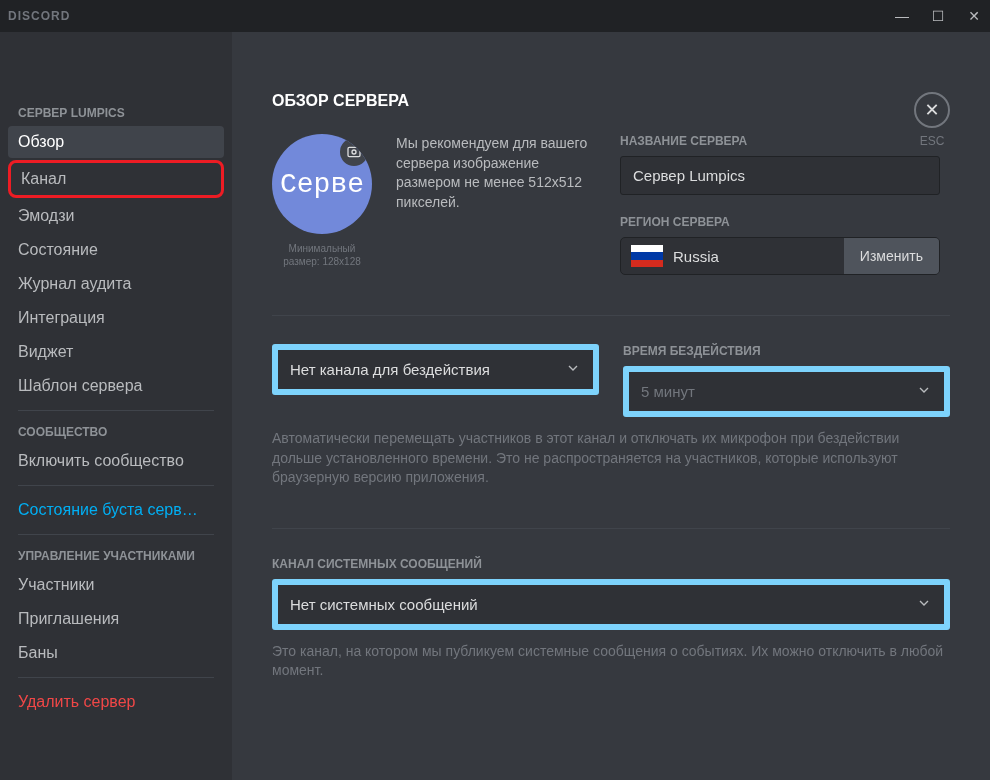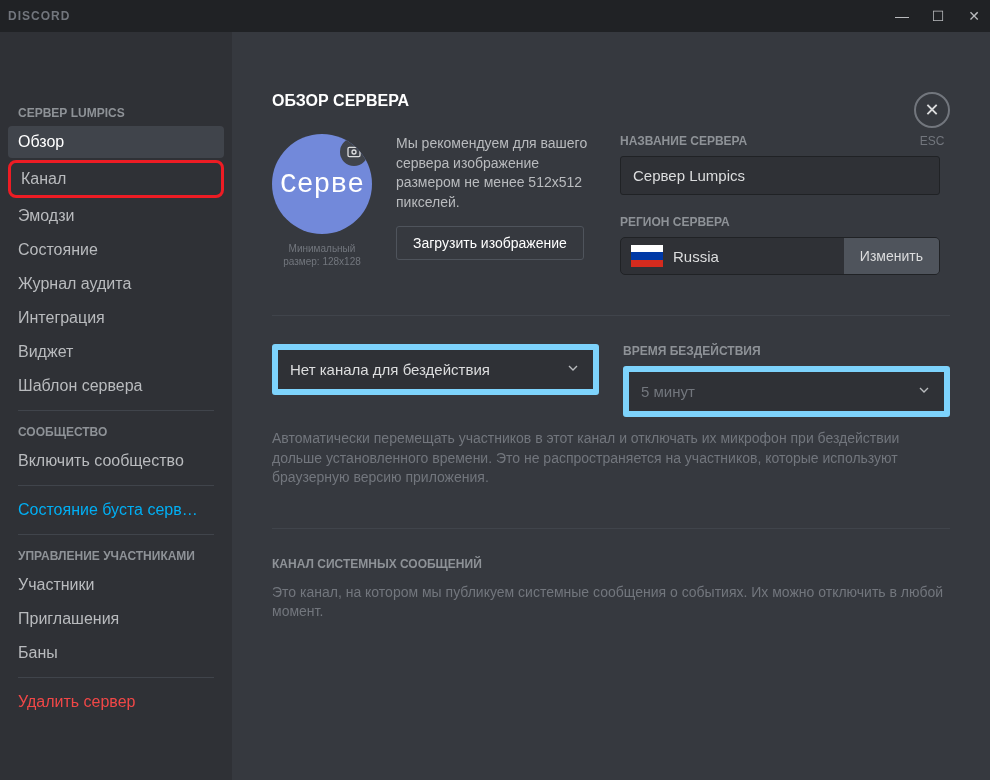--- a/index.html
+++ b/index.html
@@ -107,21 +107,20 @@
                   <circle cx="12" cy="12" r="3"></circle>
                   <path d="M17 3h3"></path>
                   <path d="M18.5 1.5v3"></path>
                 </svg>
             </div>
           </div>
           <div class="avatar-hint">Минимальный размер: 128x128</div>
         </div>
         <div class="upload-col">
           <div class="upload-text">Мы рекомендуем для вашего сервера изображение размером не менее 512х512 пикселей.</div>
-          <button class="upload-btn">Загрузить изображение</button>
         </div>
         <div class="right-col">
           <div class="field-label">Название сервера</div>
           <input class="text-input" value="Сервер Lumpics" style="">
           <div class="section-spacer"></div>
           <div class="field-label">Регион сервера</div>
           <div class="region-row">
             <div class="region-flag">
               <div class="flag-stripe" style="background:#fff"></div>
               <div class="flag-stripe" style="background:#0039a6"></div>
@@ -156,16 +155,24 @@
                 </svg>
             </span>
           </div>
         </div>
       </div>
       <div class="help-text">Автоматически перемещать участников в этот канал и отключать их микрофон при бездействии дольше установленного времени. Это не распространяется на участников, которые используют браузерную версию приложения.</div>
 
       <div class="divider"></div>
 
       <div class="field-label">Канал системных сообщений</div>
+      <div class="select">
+        <span>Нет системных сообщений</span>
+        <span class="chevron">
+          <svg width="16" height="16" viewBox="0 0 24 24" fill="none" stroke="currentColor" stroke-width="2">
+              <polyline points="6 9 12 15 18 9"></polyline>
+            </svg>
+        </span>
+      </div>
       <div class="help-text">Это канал, на котором мы публикуем системные сообщения о событиях. Их можно отключить в любой момент.</div>
     </div>
   </div>
 </div>
 
 </body></html>

